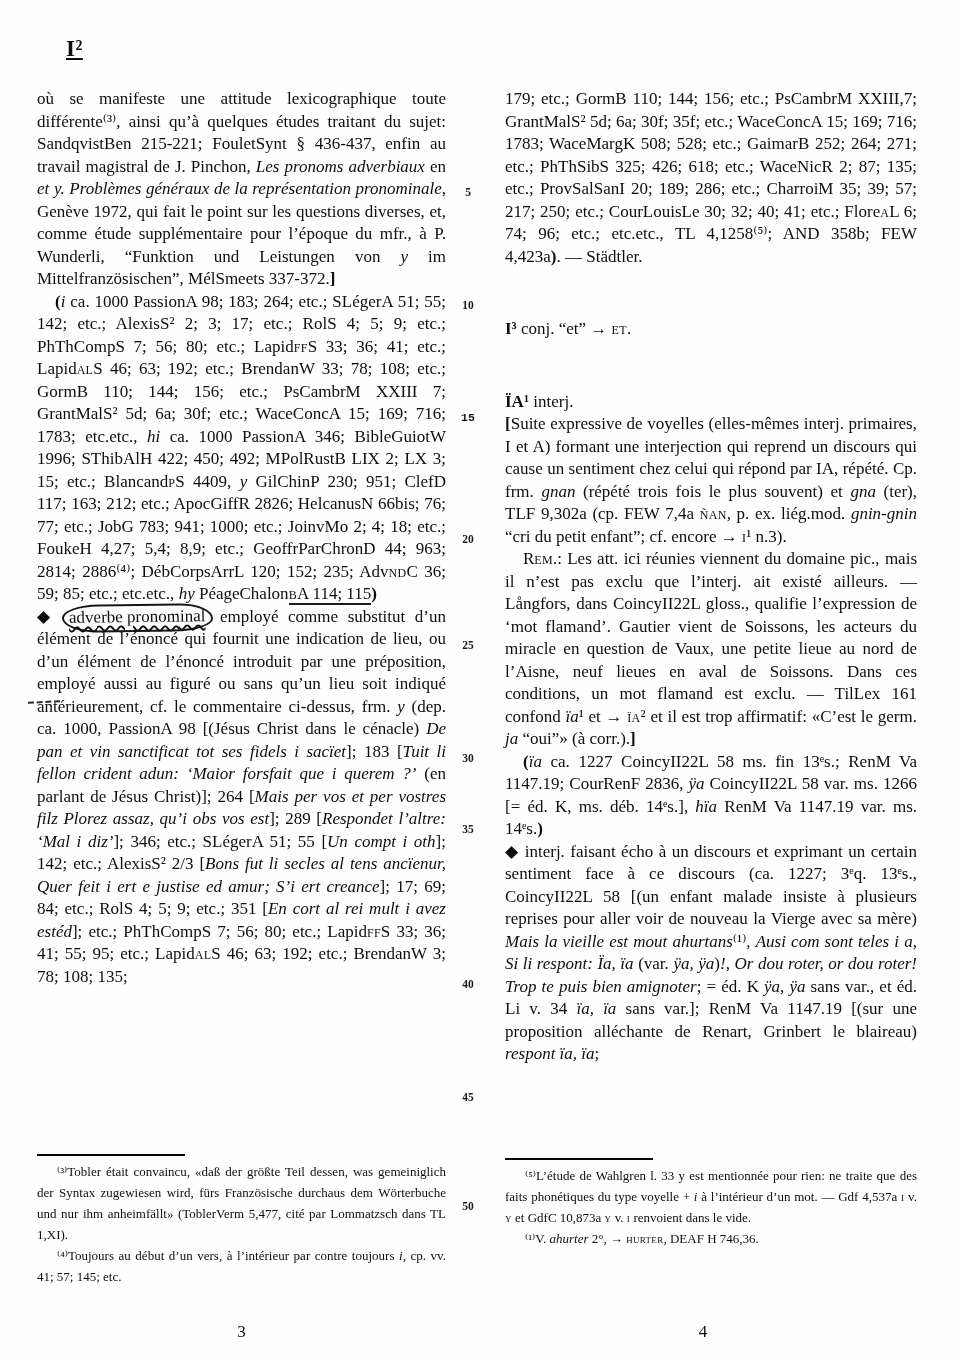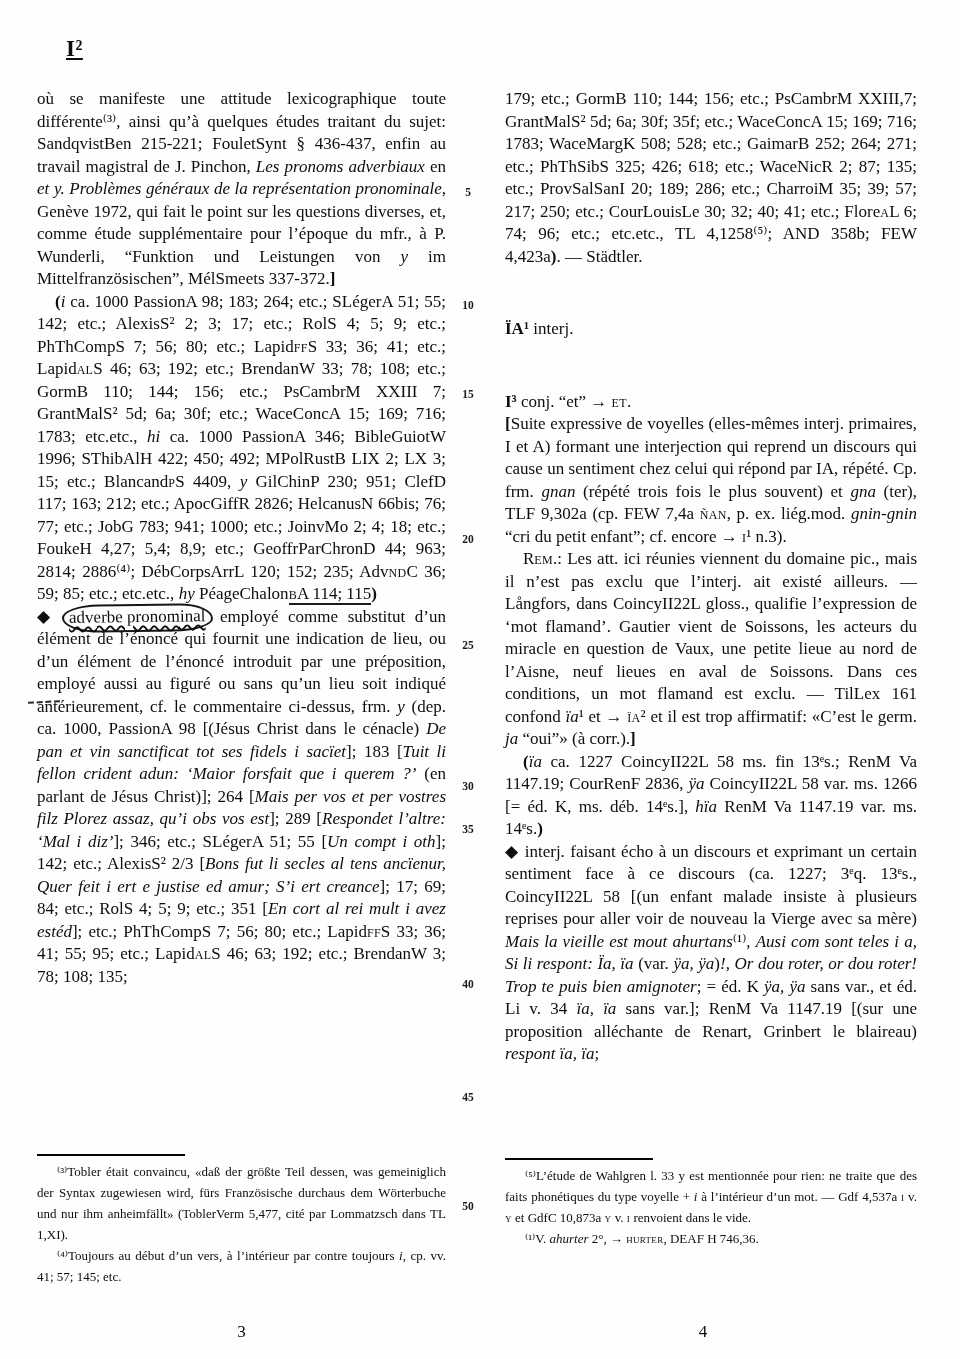--- a/index.html
+++ b/index.html
@@ -95,43 +95,43 @@
       <div>
           <p class="para p-ind"><span>⁽³⁾Tobler était convaincu, «daß der größte Teil dessen, was gemeiniglich der Syntax zugewiesen wird, fürs Französische durchaus dem Wörterbuche und nur ihm anheimfällt» (ToblerVerm 5,477, cité par Lommatzsch dans TL 1,XI).</span></p>
           <p class="para p-ind"><span>⁽⁴⁾Toujours au début d’un vers, à l’intérieur par contre toujours </span><span class="s-i">i</span><span>, cp. vv. 41; 57; 145; etc.</span></p>
         </div>
     </div>
   </div>
 
   <div class="col col-right">
     <div class="main-text-right">
         <p class="para"><span>179; etc.; GormB 110; 144; 156; etc.; PsCambrM XXIII,7; GrantMalS² 5d; 6a; 30f; 35f; etc.; WaceConcA 15; 169; 716; 1783; WaceMargK 508; 528; etc.; GaimarB 252; 264; 271; etc.; PhThSibS 325; 426; 618; etc.; WaceNicR 2; 87; 135; etc.; ProvSalSanI 20; 189; 286; etc.; CharroiM 35; 39; 57; 217; 250; etc.; CourLouisLe 30; 32; 40; 41; etc.; Flore</span><span class="s-sc">a</span><span>L 6; 74; 96; etc.; etc.etc., TL 4,1258⁽⁵⁾; AND 358b; FEW 4,423a</span><span class="s-b">)</span><span>. — Städtler.</span></p>
+        <p class="para p-gap"><span class="s-b">I³</span><span> conj. “et” → </span><span class="s-sc">et</span><span>.</span></p>
         <p class="para p-gap"><span class="s-b">ÏA¹</span><span> interj.</span></p>
-        <p class="para p-gap"><span class="s-b">I³</span><span> conj. “et” → </span><span class="s-sc">et</span><span>.</span></p>
         <p class="para"><span class="s-b">[</span><span>Suite expressive de voyelles (elles-mêmes interj. primaires, I et A) formant une interjection qui reprend un discours qui cause un sentiment chez celui qui répond par IA, répété. Cp. frm. </span><span class="s-i">gnan</span><span> (répété trois fois le plus souvent) et </span><span class="s-i">gna</span><span> (ter), TLF 9,302a (cp. FEW 7,4a </span><span class="s-sc">ñan</span><span>, p. ex. liég.mod. </span><span class="s-i">gnin-gnin</span><span> “cri du petit enfant”; cf. encore → </span><span class="s-sc">i</span><span>¹ n.3).</span></p>
         <p class="para p-ind"><span>R</span><span class="s-sc">em</span><span>.: Les att. ici réunies viennent du domaine pic., mais il n’est pas exclu que l’interj. ait existé ailleurs. — Långfors, dans CoincyII22L gloss., qualifie l’expression de ‘mot flamand’. Gautier vient de Soissons, les acteurs du miracle en question de Vaux, une petite lieue au nord de l’Aisne, neuf lieues en aval de Soissons. Dans ces conditions, un mot flamand est exclu. — TilLex 161 confond </span><span class="s-i">ïa</span><span>¹ et → </span><span class="s-sc">ïa</span><span>² et il est trop affirmatif: «C’est le germ. </span><span class="s-i">ja</span><span> “oui”» (à corr.).</span><span class="s-b">]</span></p>
         <p class="para p-ind"><span class="s-b">(</span><span class="s-i">ïa</span><span> ca. 1227 CoincyII22L 58 ms. fin 13ᵉs.; RenM Va 1147.19; CourRenF 2836, </span><span class="s-i">ÿa</span><span> CoincyII22L 58 var. ms. 1266 [= éd. K, ms. déb. 14ᵉs.], </span><span class="s-i">hïa</span><span> RenM Va 1147.19 var. ms. 14ᵉs.</span><span class="s-b">)</span></p>
         <p class="para"><span class="s-b">◆</span><span> interj. faisant écho à un discours et exprimant un certain sentiment face à ce discours (ca. 1227; 3ᵉq. 13ᵉs., CoincyII22L 58 [(un enfant malade insiste à plusieurs reprises pour aller voir de nouveau la Vierge avec sa mère) </span><span class="s-i">Mais la vieille est mout ahurtans</span><span>⁽¹⁾, </span><span class="s-i">Ausi com sont teles i a, Si li respont: Ïa, ïa</span><span> (var. </span><span class="s-i">ÿa, ÿa</span><span>)</span><span class="s-i">!, Or dou roter, or dou roter! Trop te puis bien amignoter</span><span>; = éd. K </span><span class="s-i">ÿa, ÿa</span><span> sans var., et éd. Li v. 34 </span><span class="s-i">ïa, ïa</span><span> sans var.]; RenM Va 1147.19 [(sur une proposition alléchante de Renart, Grinbert le blaireau) </span><span class="s-i">respont ïa, ïa</span><span>;</span></p>
       </div>
     <div class="footnotes">
       <hr class="fn-rule">
       <div>
           <p class="para p-ind"><span>⁽⁵⁾L’étude de Wahlgren l. 33 y est mentionnée pour rien: ne traite que des faits phonétiques du type voyelle + </span><span class="s-i">i</span><span> à l’intérieur d’un mot. — Gdf 4,537a </span><span class="s-sc">i</span><span> v. </span><span class="s-sc">y</span><span> et GdfC 10,873a </span><span class="s-sc">y</span><span> v. </span><span class="s-sc">i</span><span> renvoient dans le vide.</span></p>
           <p class="para p-ind"><span>⁽¹⁾V. </span><span class="s-i">ahurter</span><span> 2°, → </span><span class="s-sc">hurter</span><span>, DEAF H 746,36.</span></p>
         </div>
     </div>
   </div>
 
   <div>
       <div class="lineno" style="top: 186px;">5</div>
       <div class="lineno" style="top: 299px;">10</div>
-      <div class="lineno" style="top: 388px;">15</div>
+      <div class="lineno" style="top: 412px; font-family: Liberation Mono, monospace;">15</div>
       <div class="lineno" style="top: 525px; margin-top: 8px;">20</div>
       <div class="lineno" style="top: 639px;">25</div>
-      <div class="lineno" style="top: 752px; margin-top: 28px;">30</div>
+      <div class="lineno" style="top: 752px;">30</div>
       <div class="lineno" style="top: 823px;">35</div>
       <div class="lineno" style="top: 978px;">40</div>
       <div class="lineno" style="top: 1091px;">45</div>
       <div class="lineno" style="top: 1200px;">50</div>
     </div>
 
   <div class="dash-mark"></div>
 
   <div class="pageno pageno-left">3</div>
   <div class="pageno pageno-right">4</div>

